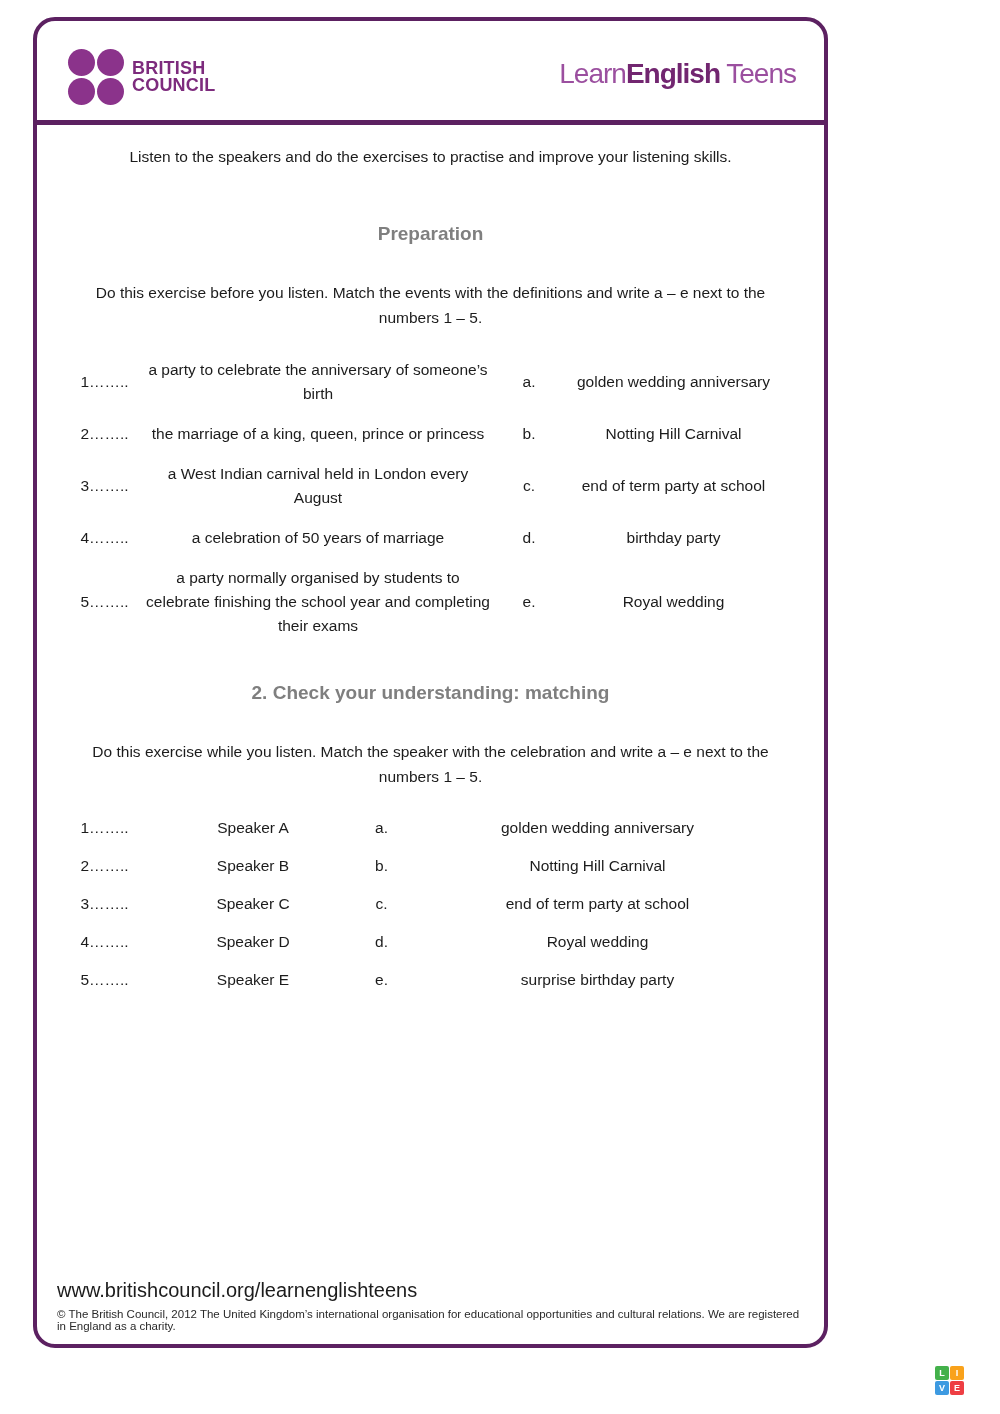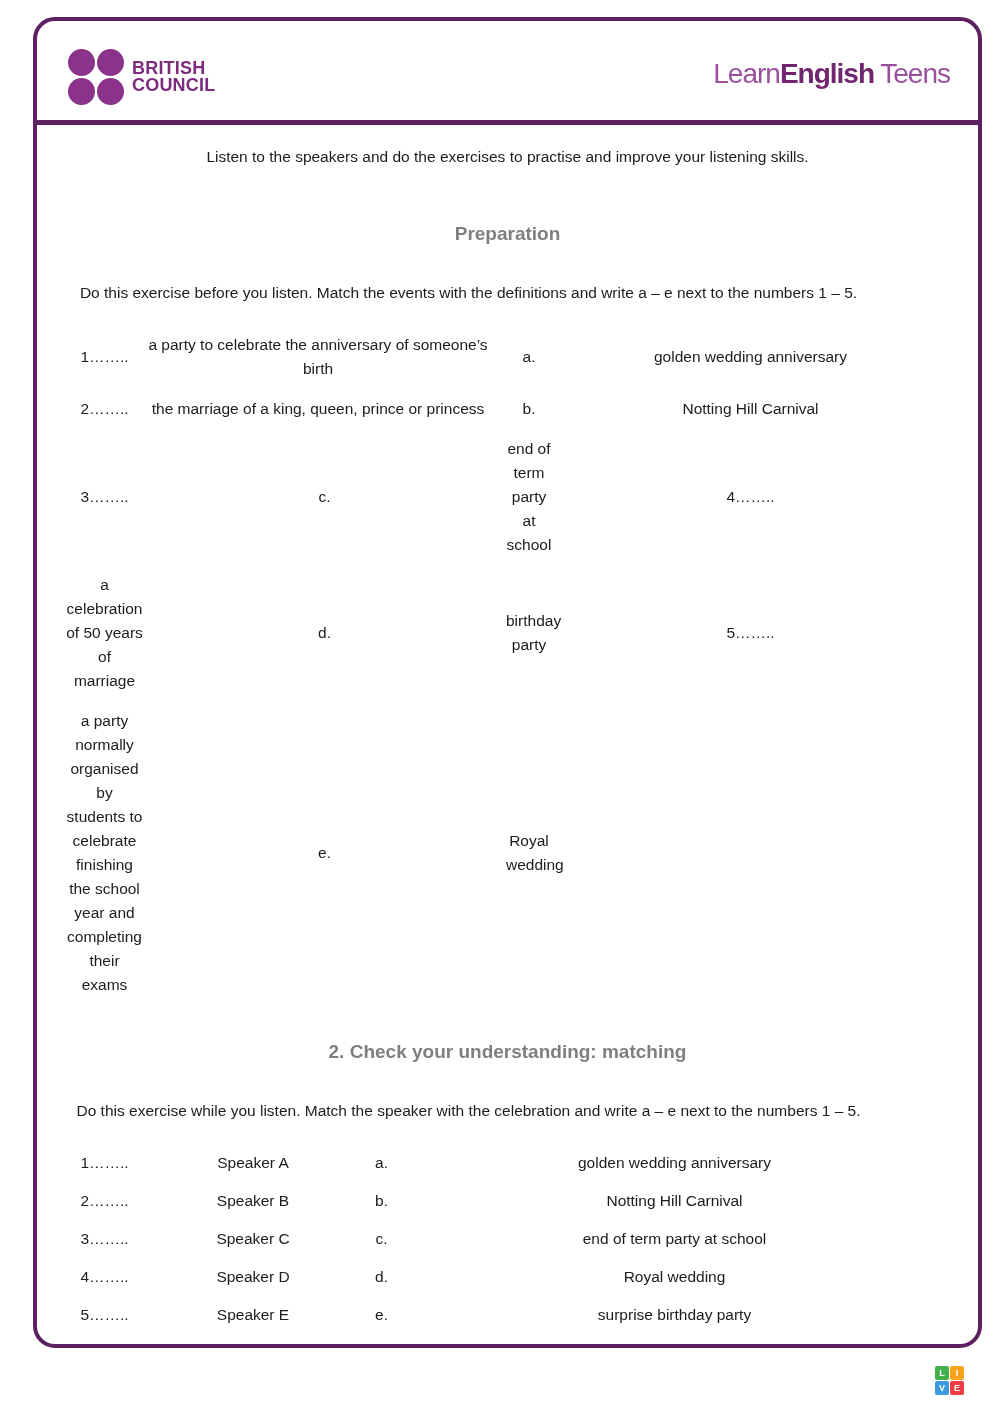--- a/index.html
+++ b/index.html
@@ -1,19 +1,19 @@
 <!DOCTYPE html>
 <html><head>
 <meta charset="utf-8">
 <style>
   * { margin: 0; padding: 0; box-sizing: border-box; }
   html, body { width: 1000px; height: 1414px; background: #ffffff; font-family: "Liberation Sans", sans-serif; position: relative; }
 
   .sheet {
-    position: absolute; left: 33px; top: 17px; width: 949px; height: 1331px;
+    position: absolute; left: 33px; top: 17px; width: 795px; height: 1331px;
     border: 4px solid #5c2161; border-radius: 22px; background: #fff;
     overflow: hidden;
   }
 
   
   .header { position: relative; height: 104px; border-bottom: 5px solid #5c2161; }
   .bc-logo { position: absolute; left: 31px; top: 28px; display: flex; align-items: center; }
   .bc-dots { display: grid; grid-template-columns: 27px 27px; grid-template-rows: 27px 27px; gap: 2px; margin-right: 8px; }
   .bc-dot { width: 27px; height: 27px; border-radius: 50%; background: #8b338b; }
   .bc-text { color: #7d2b7d; font-weight: bold; font-size: 18px; line-height: 0.95; letter-spacing: 0.2px; }
@@ -85,20 +85,21 @@
       <div class="cell def">a party to celebrate the anniversary of someone’s birth</div>
       <div class="cell">a.</div>
       <div class="cell">golden wedding anniversary</div>
 
       <div class="cell num-blank">2……..</div>
       <div class="cell def">the marriage of a king, queen, prince or princess</div>
       <div class="cell">b.</div>
       <div class="cell">Notting Hill Carnival</div>
 
       <div class="cell num-blank">3……..</div>
+      <div class="cell def">a West Indian carnival held in London every August</div>
       <div class="cell">c.</div>
       <div class="cell">end of term party at school</div>
 
       <div class="cell num-blank">4……..</div>
       <div class="cell def">a celebration of 50 years of marriage</div>
       <div class="cell">d.</div>
       <div class="cell">birthday party</div>
 
       <div class="cell num-blank">5……..</div>
       <div class="cell def">a party normally organised by students to celebrate finishing the school year and completing their exams</div>
@@ -130,20 +131,24 @@
       <div class="cell">d.</div>
       <div class="cell">Royal wedding</div>
 
       <div class="cell num-blank">5……..</div>
       <div class="cell">Speaker E</div>
       <div class="cell">e.</div>
       <div class="cell">surprise birthday party</div>
     </div>
   </div>
 
+  <div class="sheet-footer">
+    <div class="footer-url">www.britishcouncil.org/learnenglishteens</div>
+    <div class="footer-copy">© The British Council, 2012 The United Kingdom’s international organisation for educational opportunities and cultural relations. We are registered in England as a charity.</div>
+  </div>
 
 </div>
 
 <div class="lw-logo">
   <div class="lw-squares">
     <div class="lw-sq lw-sq-0">L</div>
     <div class="lw-sq lw-sq-1">I</div>
     <div class="lw-sq lw-sq-2">V</div>
     <div class="lw-sq lw-sq-3">E</div>
   </div>

